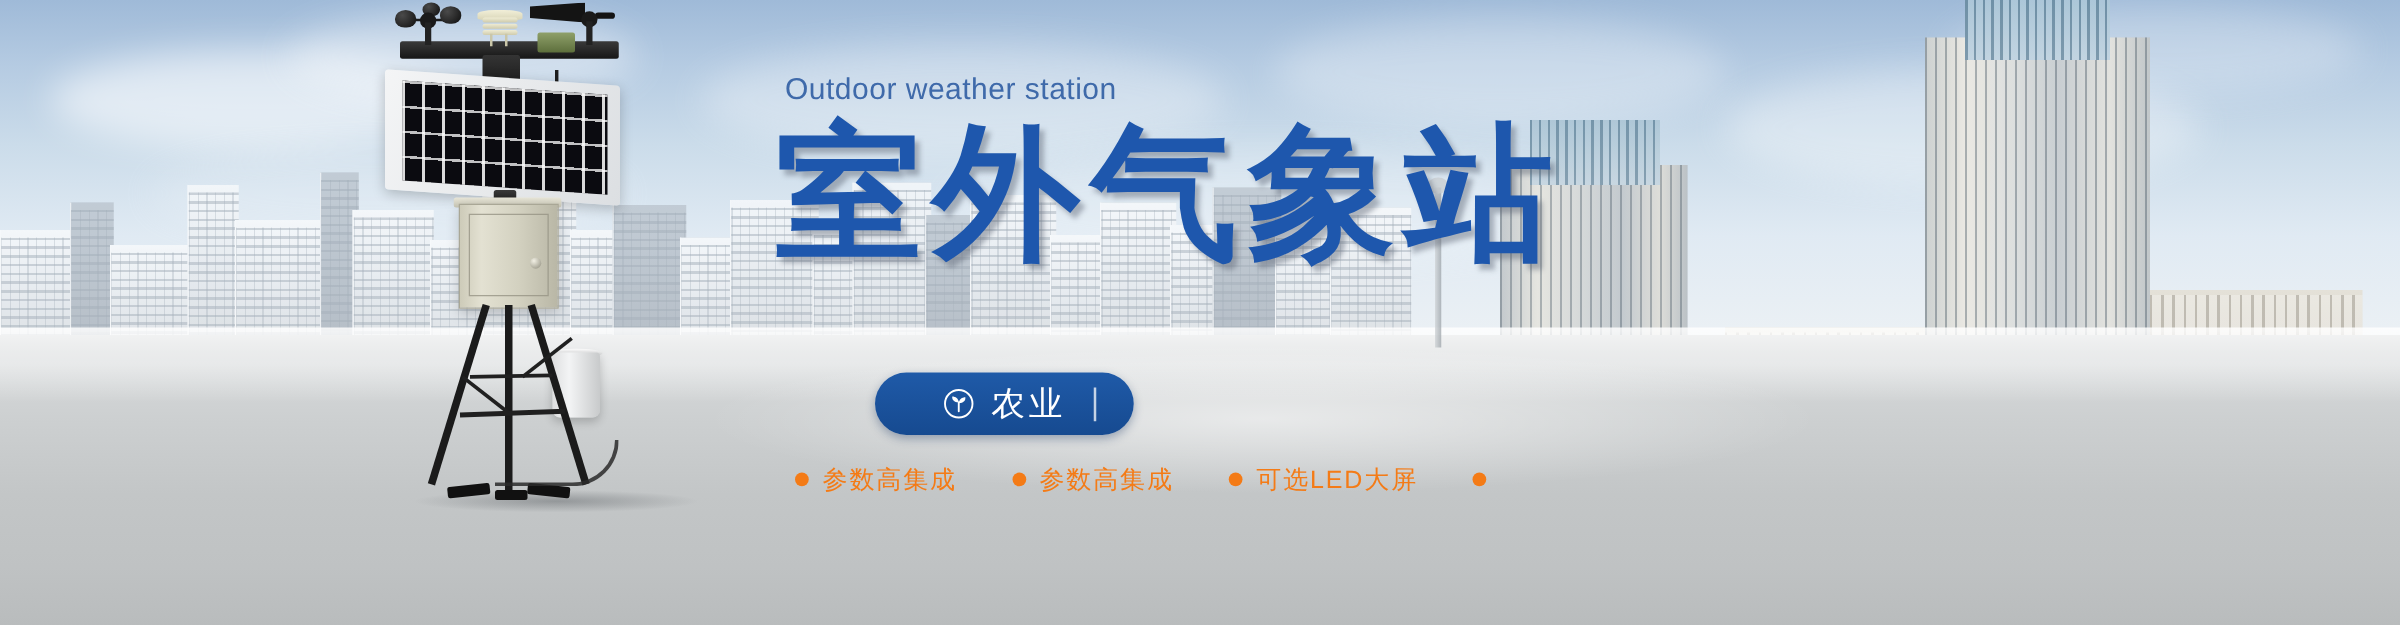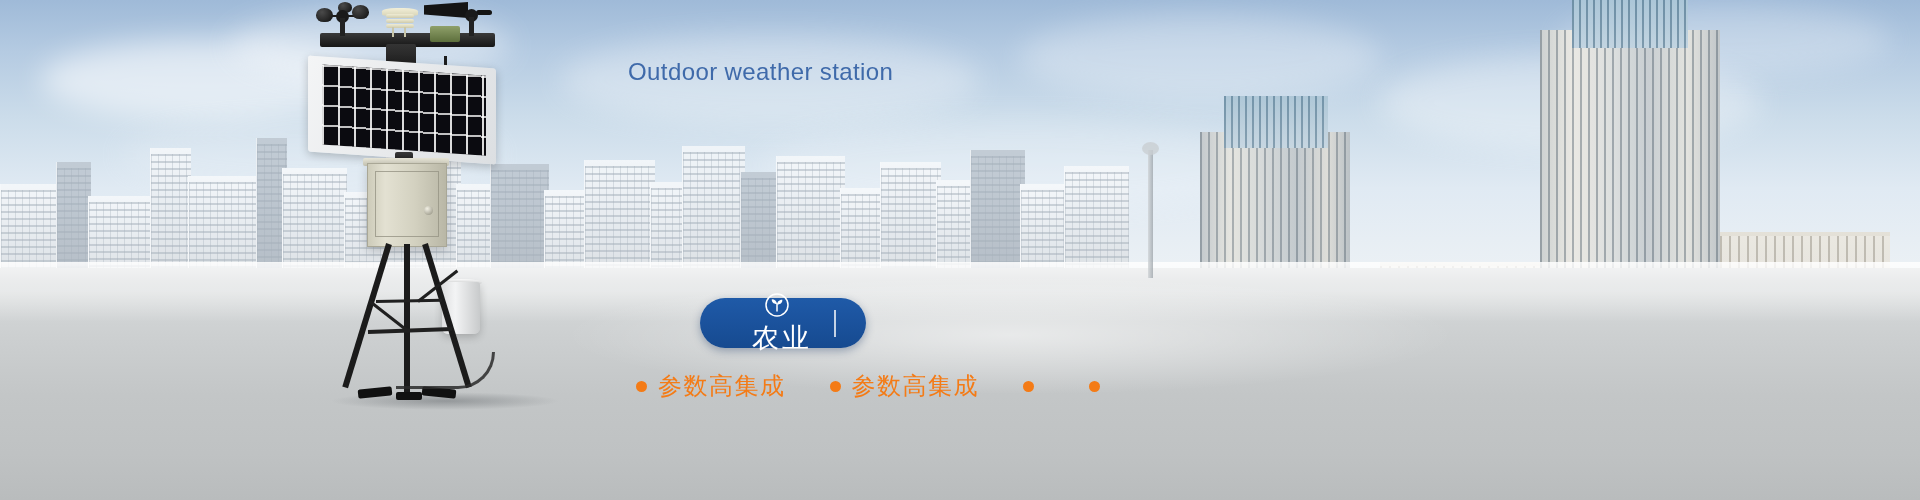--- a/index.html
+++ b/index.html
@@ -176,30 +176,30 @@
   
   .pill{
     position:absolute;left:700px;top:298px;
     height:50px;border-radius:25px;
     background:linear-gradient(to bottom,#1f5aa8,#164a90);
     display:flex;align-items:center;
     padding:0 30px;
     box-shadow:0 3px 8px rgba(20,50,95,.35);
   }
   .pill-item{display:flex;align-items:center;color:#ffffff;font-size:27px;letter-spacing:3px;
-    padding:0 22px;flex-direction:column;}
+    padding:0 22px;}
   .pill-item .ic{width:30px;height:30px;margin-right:11px;display:inline-flex;align-items:center;justify-content:center;}
   .pill-sep{width:1px;height:27px;background:rgba(255,255,255,.75);}
 
   
   .feature-row{position:absolute;left:636px;top:370px;display:flex;align-items:center;}
   .feature{display:flex;align-items:center;margin-right:44px;}
   .feature .dot{width:11px;height:11px;border-radius:50%;background:#f47b16;margin-right:11px;
     box-shadow:0 0 0 0 rgba(0,0,0,0);}
-  .feature .txt{color:#f47b16;font-size:24px;letter-spacing:1.5px;}
+  .feature .txt{color:#f47b16;font-size:20px;letter-spacing:1.5px;}
 </style>
 </head>
 <body>
 
 <div class="banner">
 
   <div class="sky">
     <div class="cloud c1"></div>
     <div class="cloud c2"></div>
     <div class="cloud c3"></div>
@@ -302,20 +302,21 @@
     <div class="brace br4"></div>
     <div class="brace br1"></div>
     <div class="foot f1"></div>
     <div class="foot f2"></div>
     <div class="foot f3"></div>
     <div class="wire"></div>
   </div>
 
   <div class="content">
     <div class="eyebrow">Outdoor weather station</div>
+    <div class="headline">室外气象站</div>
   </div>
 
   <div class="pill">
 
     <div class="pill-item">
       <span class="ic">
         <svg width="30" height="30" viewBox="0 0 30 30" fill="none" stroke="#ffffff" stroke-width="1.5">
           <circle cx="15" cy="15" r="11"></circle>
           <path d="M15 21 L15 14" stroke-linecap="round"></path>
           <path d="M15 14 C11 14 9.5 11.5 9.8 9.2 C12.4 9.2 14.8 10.8 15 14 Z" fill="#ffffff" stroke="none"></path>
@@ -337,19 +338,20 @@
     <div class="feature">
       <span class="dot"></span>
       <span class="txt">参数高集成</span>
     </div>
     <div class="feature">
       <span class="dot"></span>
       <span class="txt">参数高集成</span>
     </div>
     <div class="feature">
       <span class="dot"></span>
+      <span class="txt">可选LED大屏</span>
     </div>
     <div class="feature">
       <span class="dot"></span>
     </div>
   </div>
 
 </div>
 
 </body></html>

